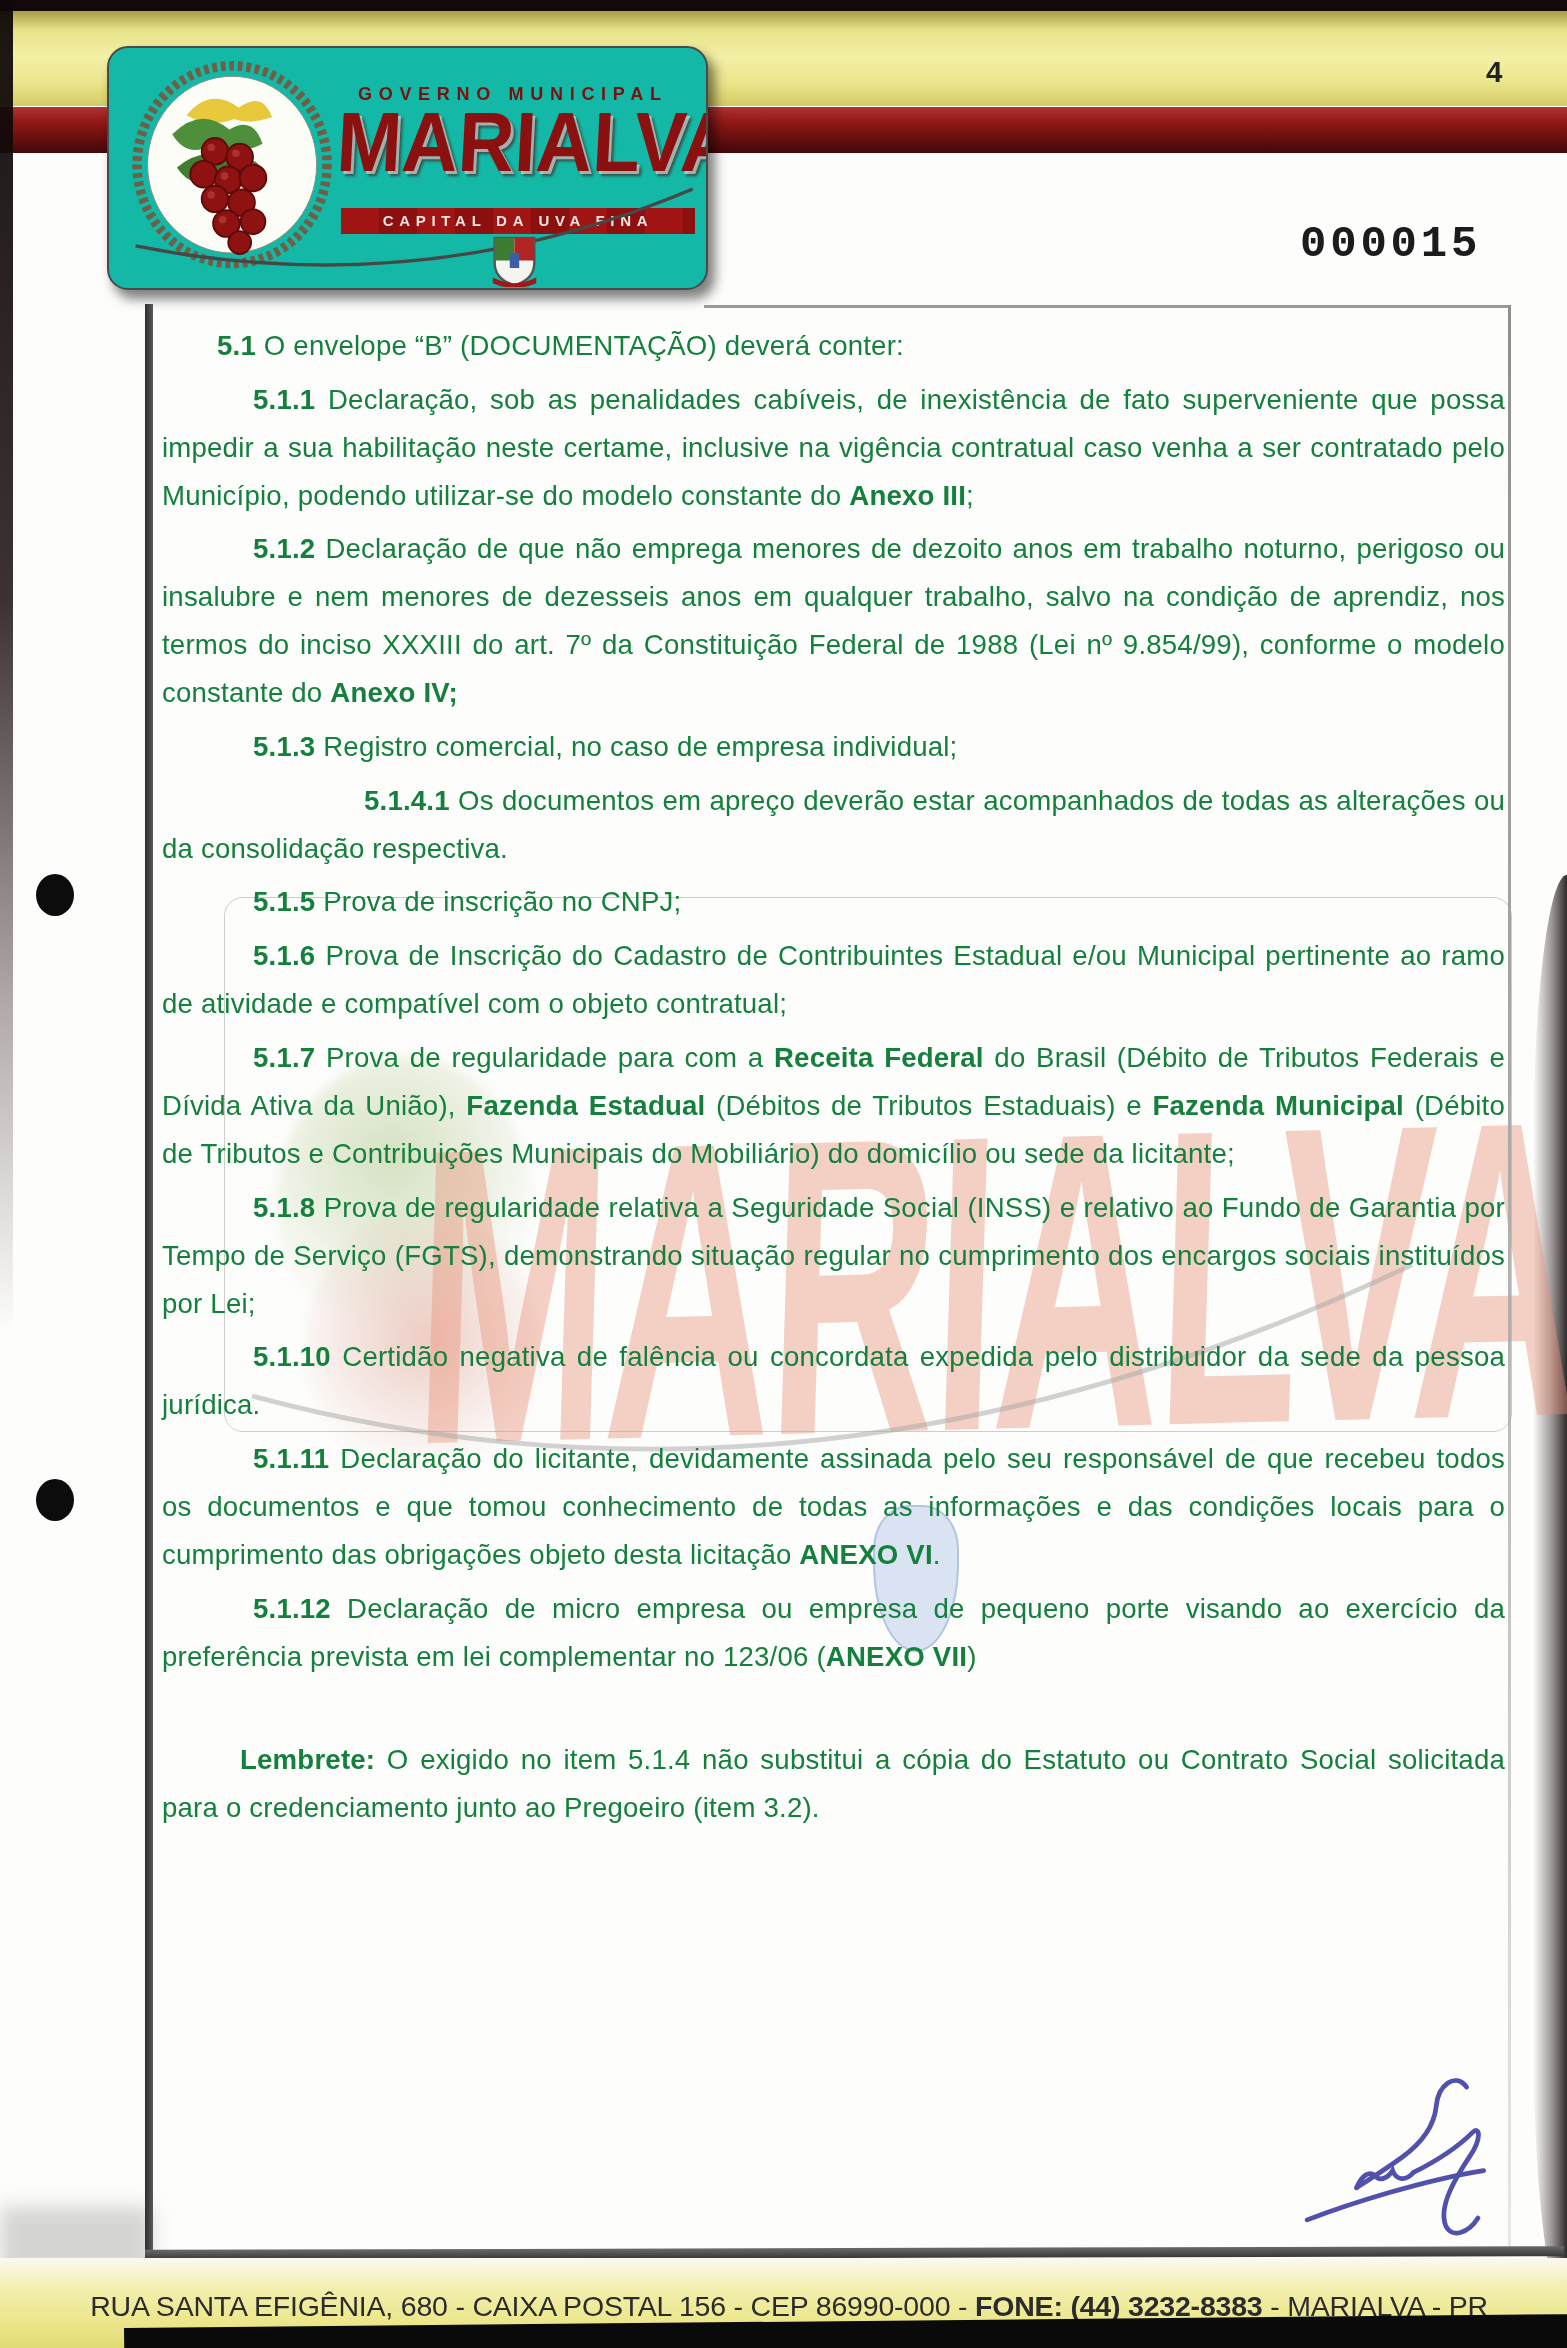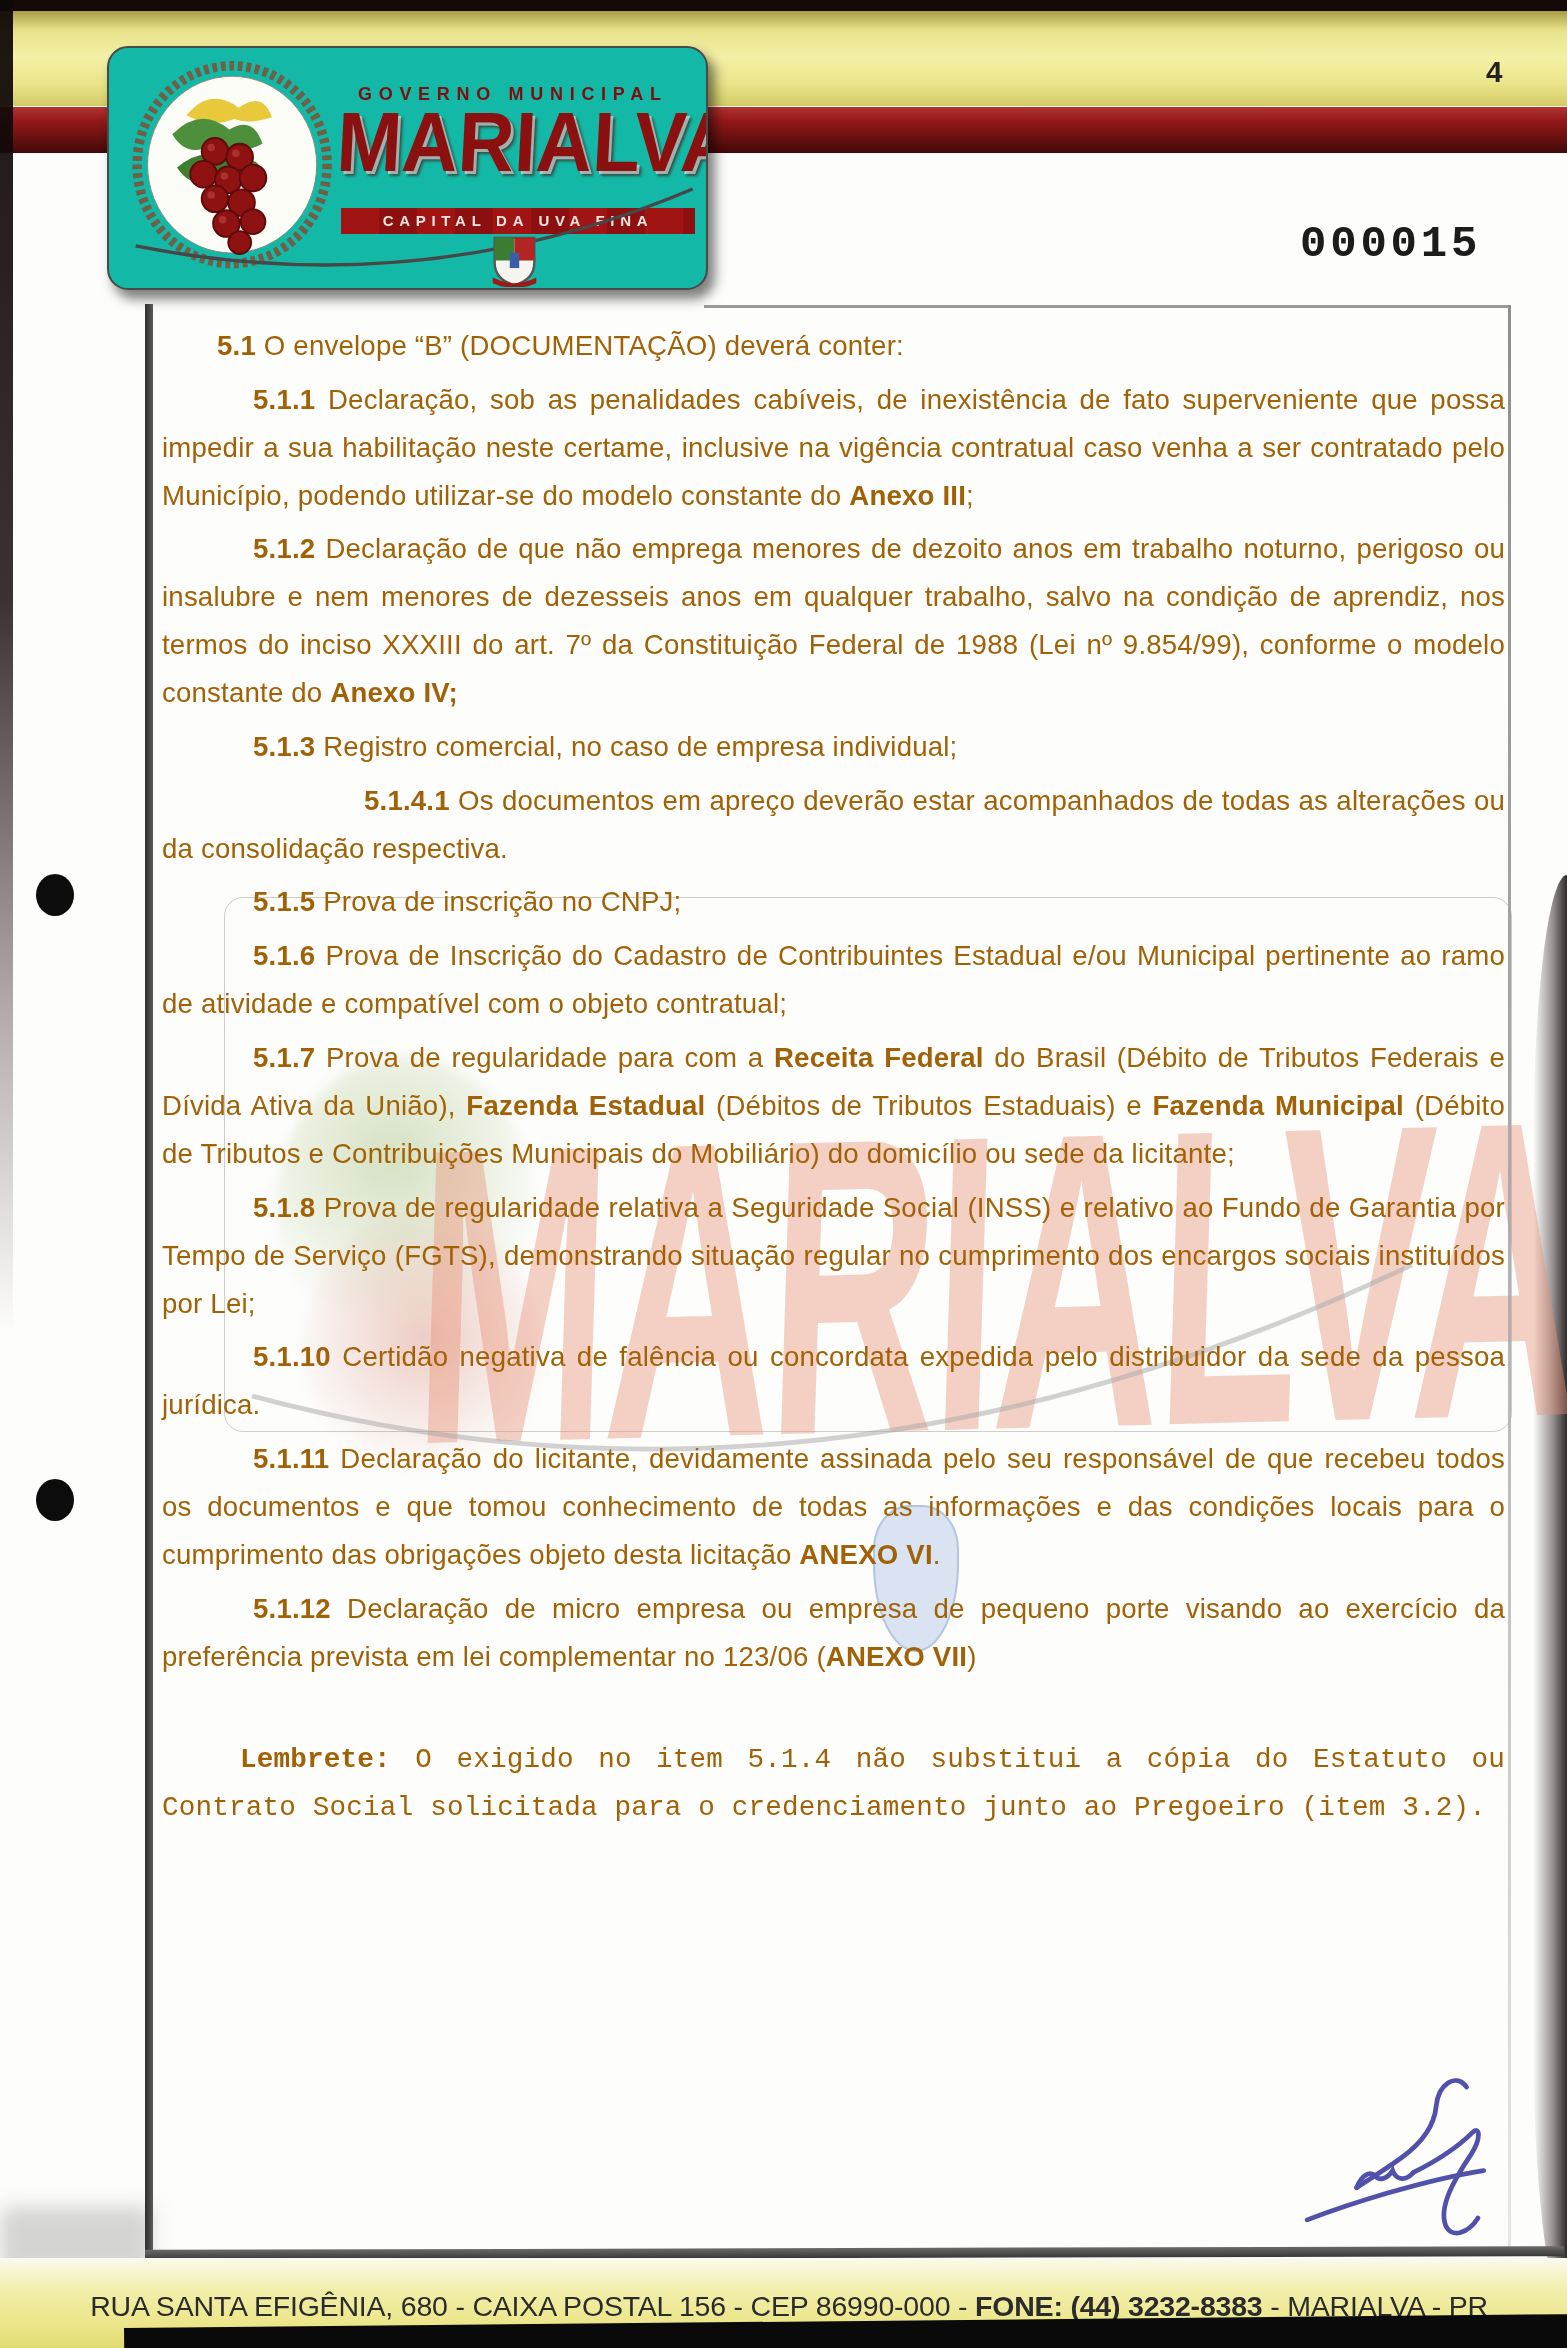--- a/index.html
+++ b/index.html
@@ -55,28 +55,28 @@
     background:radial-gradient(circle at 50% 45%,rgba(205,105,80,.32),rgba(205,105,80,0) 70%);filter:blur(4.8px);}
   .wm-city{position:absolute;left:424px;top:1054px;font-size:232px;font-weight:900;letter-spacing:-3.8px;
     color:rgba(232,146,118,.42);transform:scaleY(1.82) skewX(-4deg) rotate(-0.8deg);transform-origin:top left;white-space:nowrap;}
   .wm-crest{position:absolute;left:873px;top:1505px;width:82px;height:143px;
     background:rgba(150,178,220,.35);border:2.9px solid rgba(120,150,200,.4);
     border-radius:42% 42% 50% 50% / 30% 30% 60% 60%;}
   .wm-box{position:absolute;left:224px;top:897px;width:1286px;height:533px;
     border:1.9px solid rgba(188,188,188,.75);border-radius:19px;}
   
   .doc-text{position:absolute;left:162px;top:306px;width:1343px;padding-top:16px;
-    font-size:27.6px;line-height:48px;color:#a16207;letter-spacing:0.2px;}
+    font-size:27.6px;line-height:48px;color:#15803d;letter-spacing:0.2px;}
   .para{margin:0 0 5.7px 0;text-align:justify;}
   .b{font-weight:bold;}
   .ind-a{text-indent:55px;}
   .ind-b{text-indent:91px;}
   .ind-c{text-indent:202px;}
   .ind-d{text-indent:78px;}
-  .space-before{margin-top:55px;font-family:Liberation Mono, monospace;}
+  .space-before{margin-top:55px;}
   
   .signature{position:absolute;left:1271px;top:2070px;}
   
   .footer{position:absolute;left:0;top:2258px;width:100%;height:90px;
     background:linear-gradient(180deg,#fbfaef 0%,#f2eeac 35%,#ece78c 70%,#e2db74 100%);padding-left:11px;}
   .footer-address{position:absolute;left:0;top:32px;width:100%;text-align:center;
     font-size:28.5px;color:#2b2b2b;letter-spacing:-0.2px;}
   .footer-website{position:absolute;left:0;top:68px;width:100%;text-align:center;
     font-size:26px;color:#333;}
   .footer-black-band{position:absolute;left:124px;top:2328px;width:1541px;height:38px;

